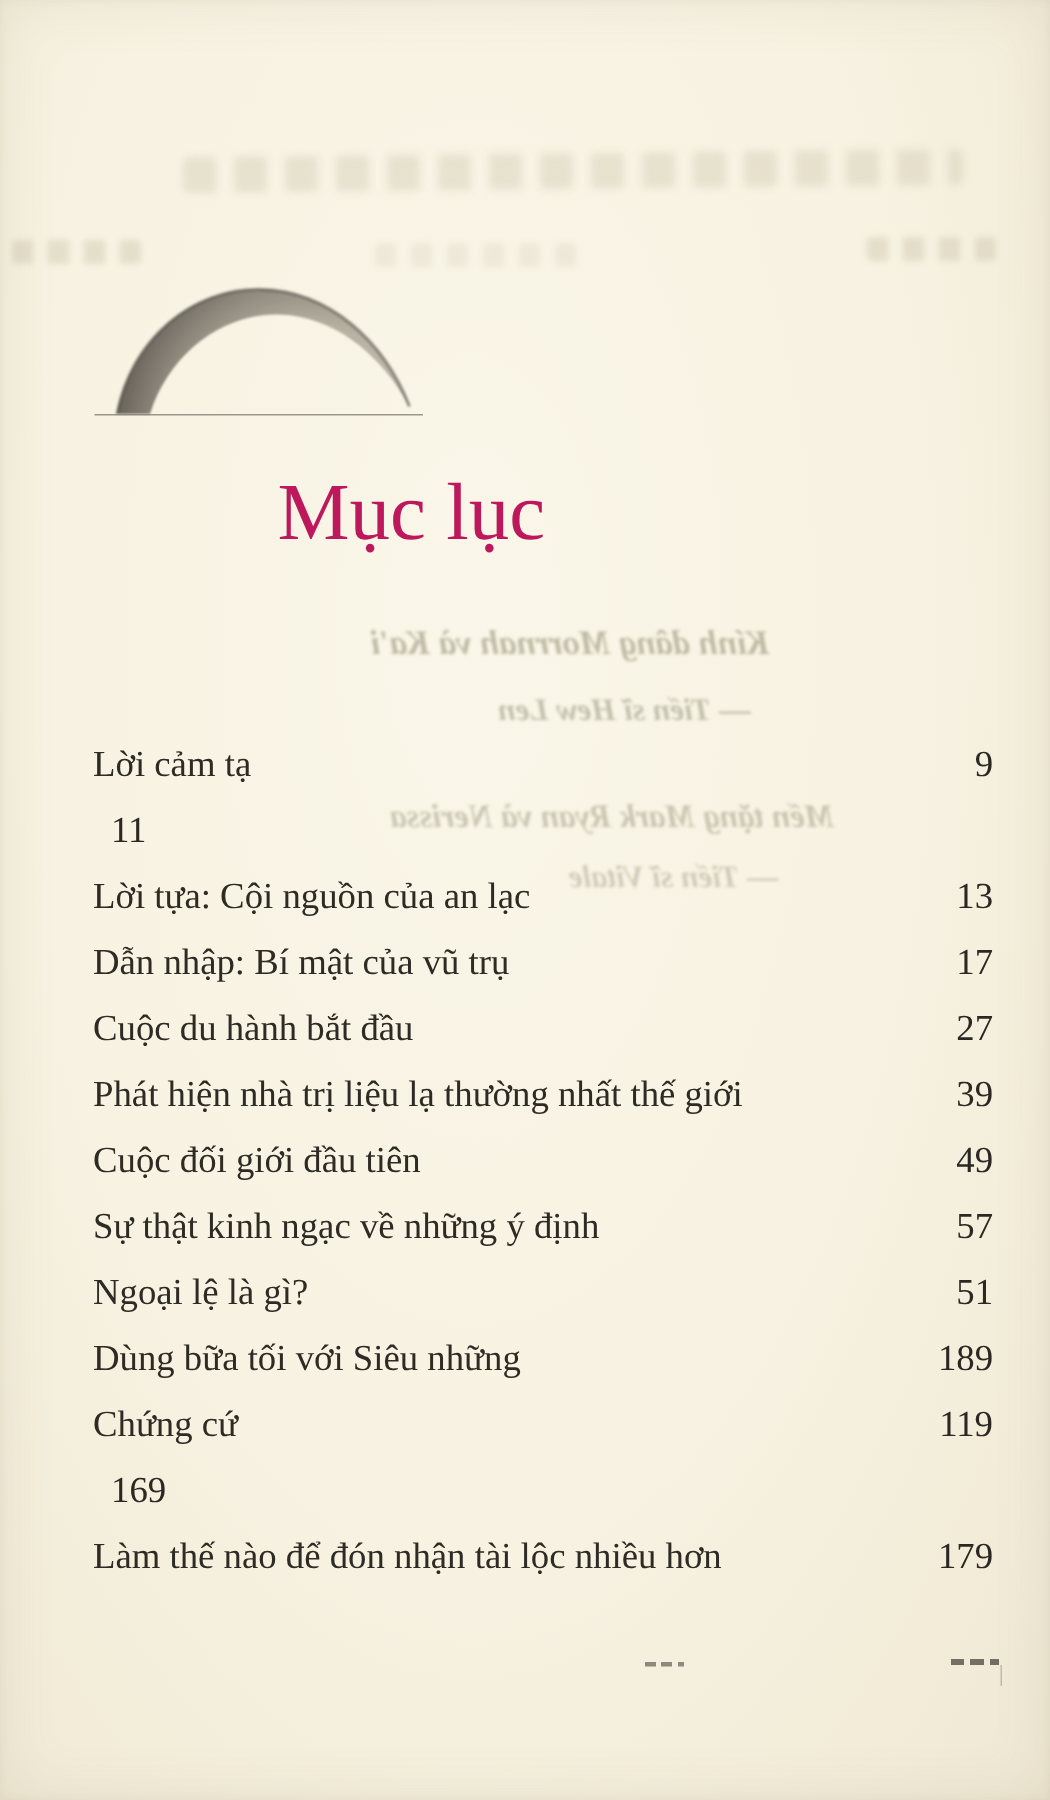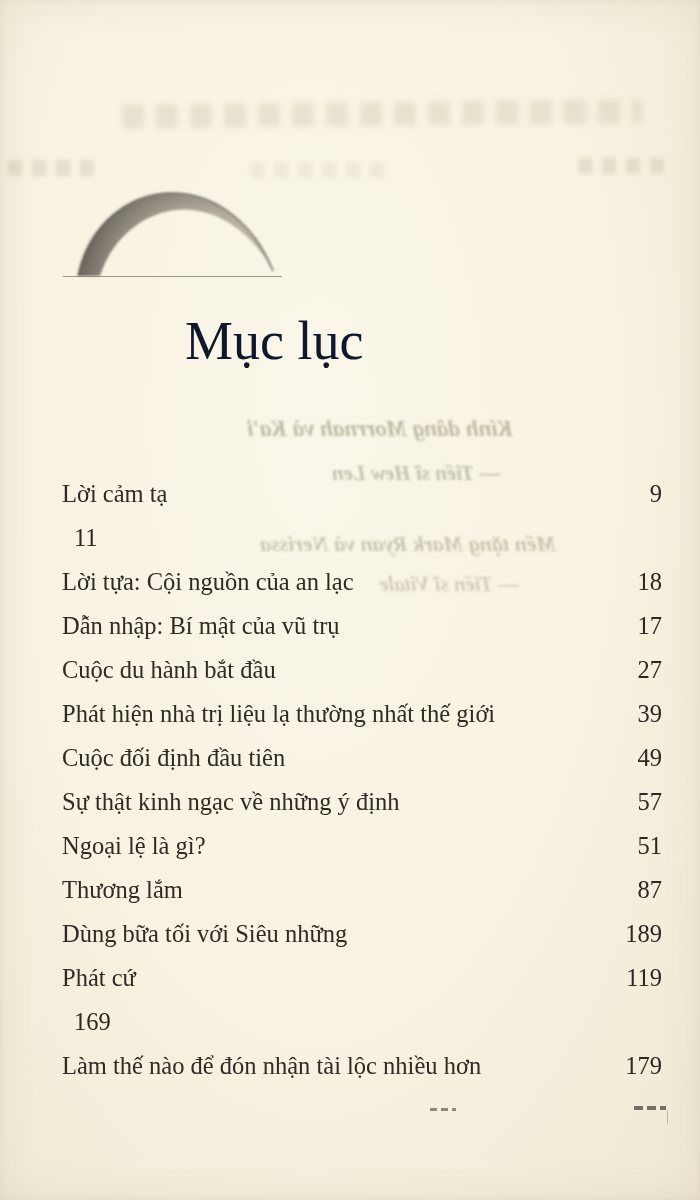--- a/index.html
+++ b/index.html
@@ -46,31 +46,31 @@
   .g-d1l2{left:326px;top:461px;width:180px;font-size:21px;text-align:center;color:rgba(142,140,115,0.5);}
   .g-d2l1{left:288px;top:531px;width:268px;font-size:22px;text-align:center;color:rgba(150,146,120,0.48);}
   .g-d2l2{left:366px;top:572px;width:166px;font-size:21px;text-align:center;color:rgba(152,148,122,0.42);}
 
   
   .arc-wrap{position:absolute;left:60px;top:186px;width:225px;height:96px;}
 
   
   .page-title{
     position:absolute;left:185px;top:310px;
-    font-size:54px;line-height:1.15;color:#0f172a;
+    font-size:54px;line-height:1.15;color:#be185d;
     letter-spacing:0px;
   }
 
   
   .toc{
     position:absolute;left:62px;top:480px;width:600px;
     display:flex;flex-direction:column;
   }
   .toc-row{
-    height:44px;display:flex;align-items:flex-start;justify-content:space-between;
+    height:44px;display:flex;align-items:flex-end;justify-content:space-between;
   }
   .toc-label{
     font-size:24.5px;color:#2e2a24;white-space:nowrap;
   }
   .toc-page{
     font-size:24.5px;color:#2b2722;margin-left:12px;
   }
 
   
   .cut-marks{position:absolute;pointer-events:none;}
@@ -136,65 +136,61 @@
       <span class="toc-label">Lời cảm tạ</span>
       <span class="toc-page">9</span>
     </div>
 
     <div class="toc-row">
       <span class="toc-page">11</span>
     </div>
 
     <div class="toc-row">
       <span class="toc-label">Lời tựa: Cội nguồn của an lạc</span>
-      <span class="toc-page">18</span>
+      <span class="toc-page">13</span>
     </div>
 
     <div class="toc-row">
       <span class="toc-label">Dẫn nhập: Bí mật của vũ trụ</span>
       <span class="toc-page">17</span>
     </div>
 
     <div class="toc-row">
       <span class="toc-label">Cuộc du hành bắt đầu</span>
       <span class="toc-page">27</span>
     </div>
 
     <div class="toc-row">
       <span class="toc-label">Phát hiện nhà trị liệu lạ thường nhất thế giới</span>
       <span class="toc-page">39</span>
     </div>
 
     <div class="toc-row">
-      <span class="toc-label">Cuộc đối định đầu tiên</span>
+      <span class="toc-label">Cuộc đối giới đầu tiên</span>
       <span class="toc-page">49</span>
     </div>
 
     <div class="toc-row">
       <span class="toc-label">Sự thật kinh ngạc về những ý định</span>
       <span class="toc-page">57</span>
     </div>
 
     <div class="toc-row">
       <span class="toc-label">Ngoại lệ là gì?</span>
       <span class="toc-page">51</span>
     </div>
 
-    <div class="toc-row">
-      <span class="toc-label">Thương lắm</span>
-      <span class="toc-page">87</span>
-    </div>
 
     <div class="toc-row">
       <span class="toc-label">Dùng bữa tối với Siêu những</span>
       <span class="toc-page">189</span>
     </div>
 
     <div class="toc-row">
-      <span class="toc-label">Phát cứ</span>
+      <span class="toc-label">Chứng cứ</span>
       <span class="toc-page">119</span>
     </div>
 
     <div class="toc-row">
       <span class="toc-page">169</span>
     </div>
 
     <div class="toc-row">
       <span class="toc-label">Làm thế nào để đón nhận tài lộc nhiều hơn</span>
       <span class="toc-page">179</span>

